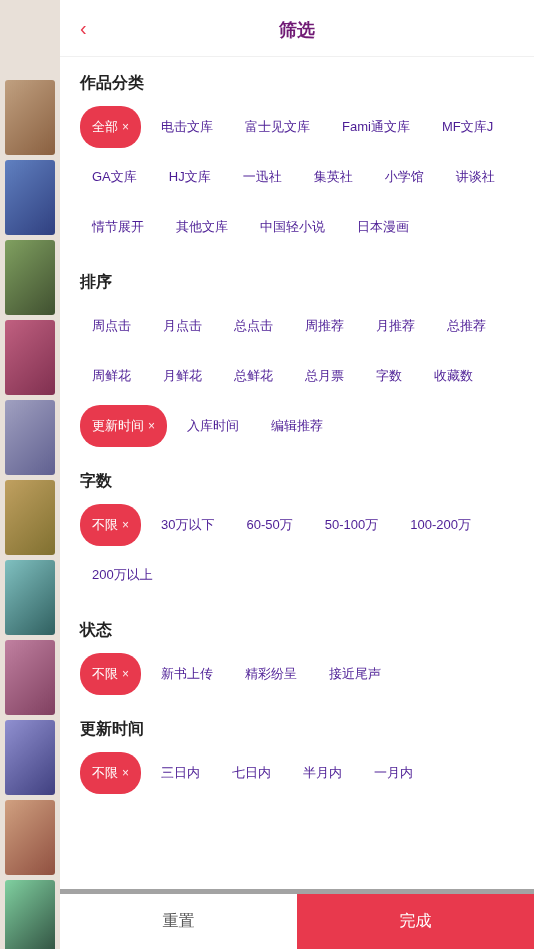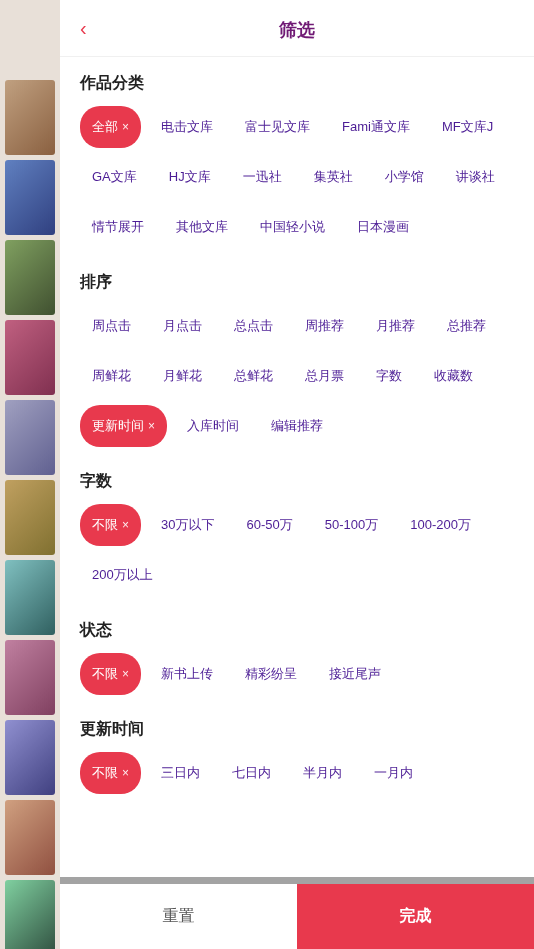--- a/index.html
+++ b/index.html
@@ -109,41 +109,41 @@
     }
     .tag-active .tag-close {
       margin-left: 4px;
       font-size: 12px;
       opacity: 0.9;
     }
 
     
     .footer {
       display: flex;
-      border-top: 7px solid #a3a3a3;
-      height: 72px;
+      border-top: 5px solid #a3a3a3;
+      height: 60px;
       flex-shrink: 0;
     }
     .footer-reset {
       flex: 1;
       background: #fff;
       border: none;
       font-size: 16px;
       color: #555;
       cursor: pointer;
       font-weight: 500;
     }
     .footer-confirm {
       flex: 1;
       background: #e8394d;
       border: none;
       font-size: 16px;
       color: #fff;
       cursor: pointer;
-      font-weight: 700;
+      font-weight: 400;
     }
 
     
     .bg-covers {
       position: absolute;
       left: 0;
       top: 0;
       width: 60px;
       height: 100%;
       overflow: hidden;

